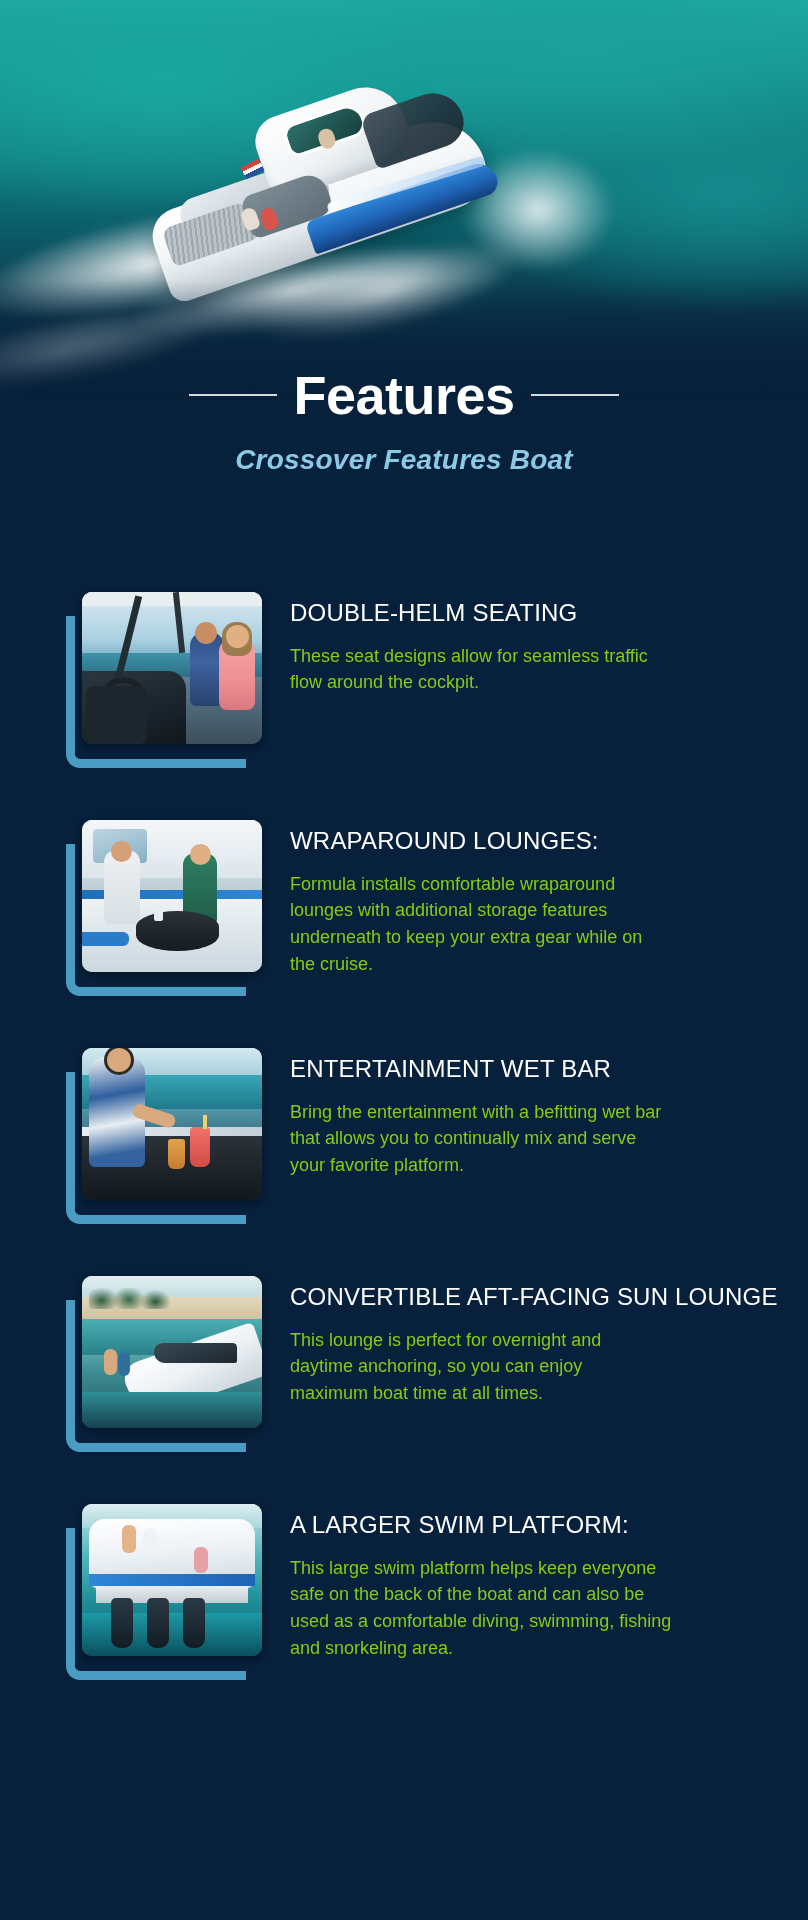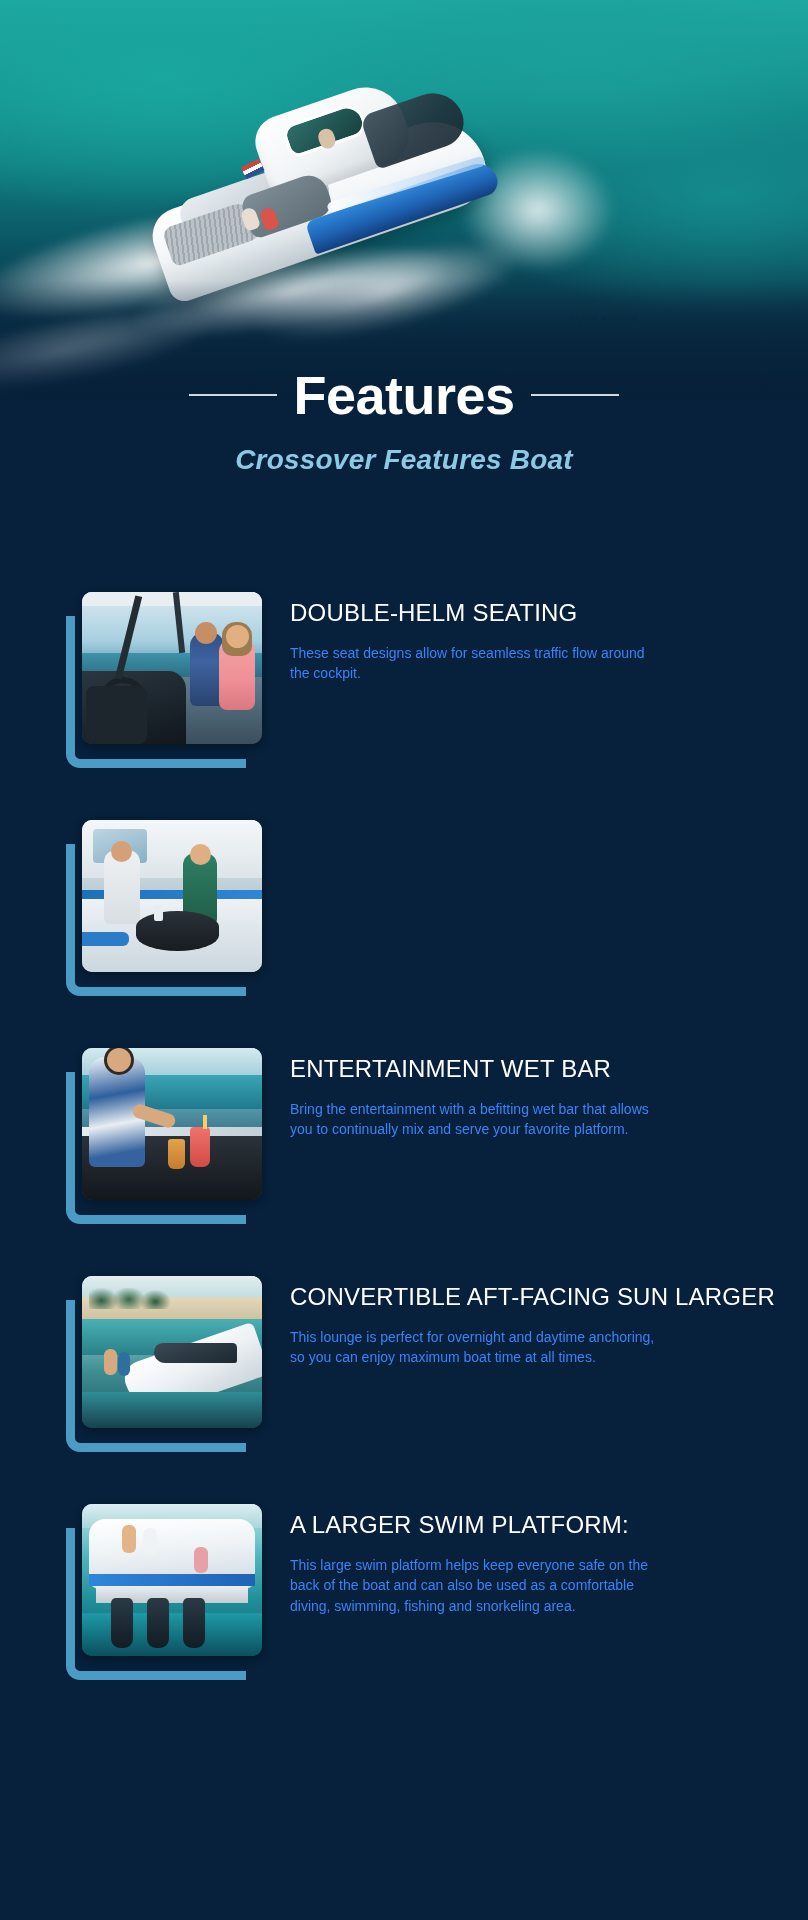--- a/index.html
+++ b/index.html
@@ -355,22 +355,22 @@
   }
   .feature-title {
     font-size: 24px;
     font-weight: normal;
     color: #ffffff;
     letter-spacing: 0.2px;
     line-height: 1.28;
     margin-bottom: 14px;
   }
   .feature-desc {
-    font-size: 14px;
-    color: #3b82f6;
+    font-size: 18px;
+    color: #84cc16;
     line-height: 1.48;
     max-width: 372px;
   }
   .feature-desc.wide { max-width: 382px; }
 </style>
 </head>
 <body>
 
 <div class="page">
 
@@ -447,20 +447,22 @@
             <i class="blue2"></i>
           <i class="man"></i>
             <i class="manh"></i>
             <i class="wom"></i>
             <i class="womh"></i>
           <i class="tbl"></i>
             <i class="glass"></i>
         </div>
       </div>
       <div class="feature-text">
+        <div class="feature-title">WRAPAROUND LOUNGES:</div>
+        <div class="feature-desc wide">Formula installs comfortable wraparound lounges with additional storage features underneath to keep your extra gear while on the cruise.</div>
       </div>
     </div>
 
     <div class="feature">
       <div class="thumb-wrap">
         <div class="thumb-frame"></div>
         <div class="thumb t3">
           <i class="sky"></i>
             <i class="sea"></i>
             <i class="counter"></i>
@@ -489,21 +491,21 @@
             <i class="trees"></i>
             <i class="sea"></i>
           <i class="boat"></i>
             <i class="boatw"></i>
             <i class="water2"></i>
             <i class="p1s"></i>
             <i class="p2s"></i>
         </div>
       </div>
       <div class="feature-text">
-        <div class="feature-title">CONVERTIBLE AFT-FACING SUN LARGER</div>
+        <div class="feature-title">CONVERTIBLE AFT-FACING SUN LOUNGE</div>
         <div class="feature-desc">This lounge is perfect for overnight and daytime anchoring, so you can enjoy maximum boat time at all times.</div>
       </div>
     </div>
 
     <div class="feature">
       <div class="thumb-wrap">
         <div class="thumb-frame"></div>
         <div class="thumb t5">
           <i class="sky"></i>
             <i class="stern"></i>

